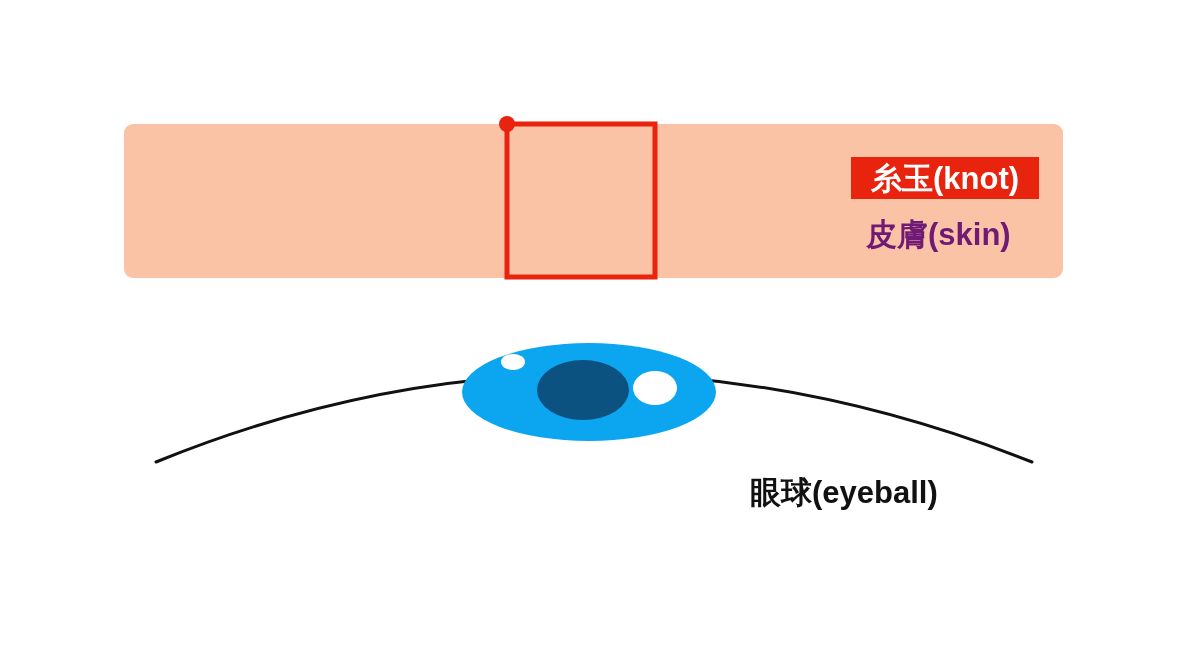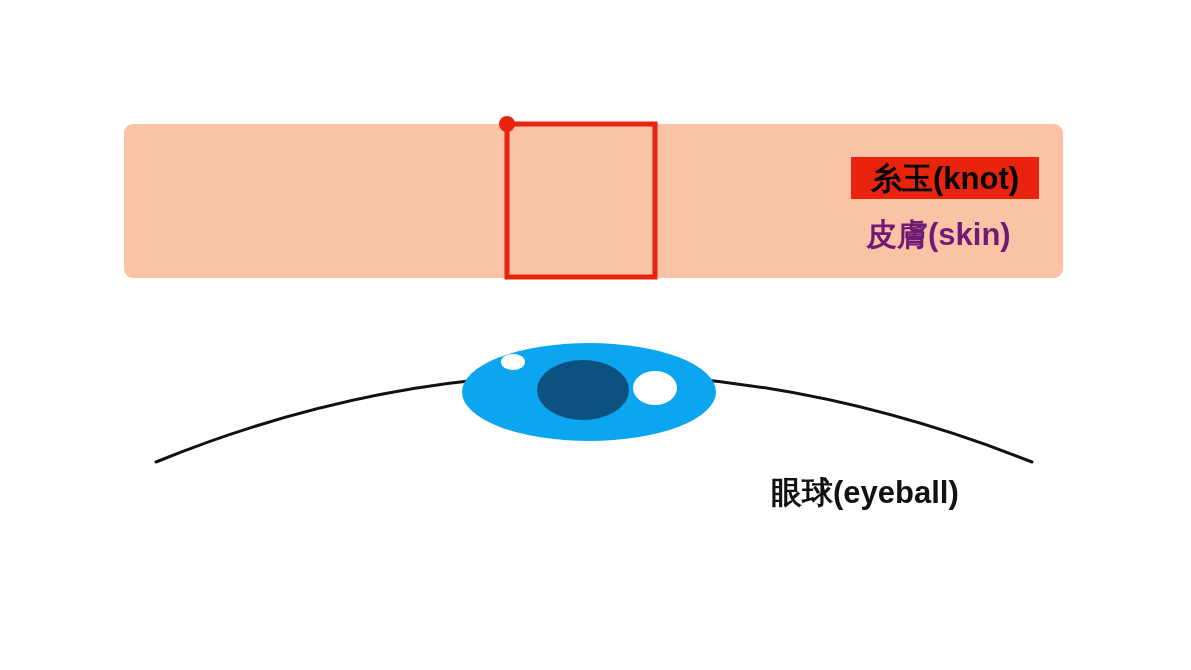--- a/index.html
+++ b/index.html
@@ -40,35 +40,35 @@
     white-space: nowrap;
     font-weight: bold;
     line-height: 1;
   }
   #knot-label {
     left: 851px;
     top: 157px;
     width: 188px;
     height: 42px;
     background: #E8230E;
-    color: #000000;
+    color: #ffffff;
     font-size: 31px;
     display: flex;
     align-items: center;
     justify-content: center;
     letter-spacing: 0px;
   }
   #skin-label {
     left: 866px;
     top: 219px;
     font-size: 31px;
     color: #701a75;
   }
   #eyeball-label {
-    left: 771px;
+    left: 750px;
     top: 477px;
     font-size: 31px;
     color: #111111;
   }
 </style>
 </head>
 <body>
 
 <div id="stage">
 

